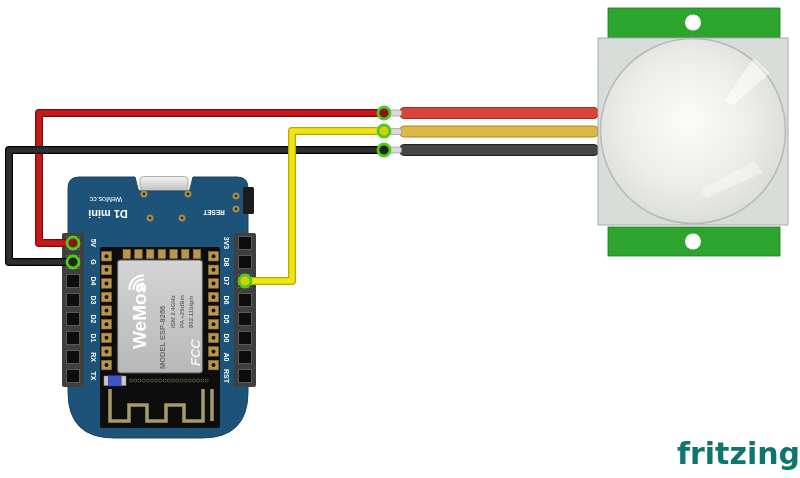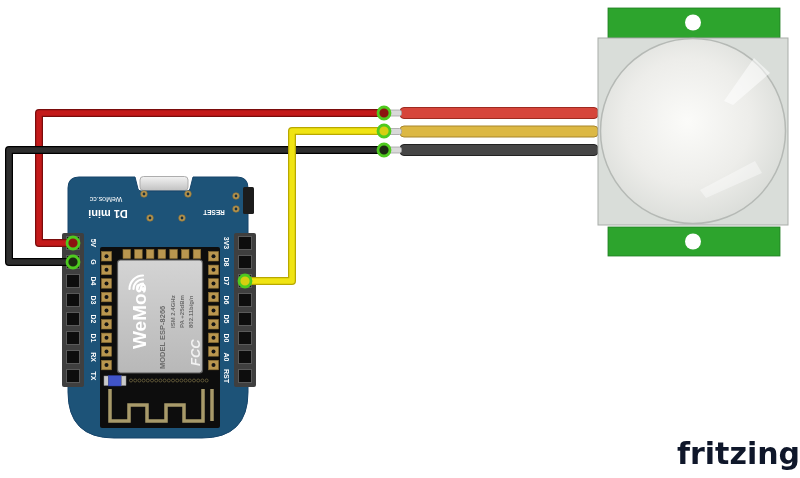--- a/index.html
+++ b/index.html
@@ -3,21 +3,21 @@
 <meta charset="utf-8">
 <style>
   html,body{margin:0;padding:0;background:#ffffff;}
   #canvas{position:relative;width:800px;height:478px;background:#ffffff;overflow:hidden;
           font-family:"Liberation Sans","DejaVu Sans",sans-serif;}
   svg text{font-family:"Liberation Sans","DejaVu Sans",sans-serif;}
   .pin-label{font-size:7px;font-weight:bold;fill:#ffffff;}
   .silk{fill:#ffffff;}
   .shield-gray{fill:#6b6b6b;font-weight:bold;}
   #watermark{position:absolute;left:660px;top:436px;width:140px;text-align:right;
-             font-size:30px;font-weight:bold;color:#0f172a;letter-spacing:0px;
+             font-size:30px;font-weight:bold;color:#0f766e;letter-spacing:0px;
              font-family:"DejaVu Sans","Liberation Sans",sans-serif;}
 </style>
 </head>
 <body>
 
 <div id="canvas">
 
 <svg width="800" height="478" viewBox="0 0 800 478">
   <defs>
     <linearGradient id="shieldGrad" x1="0" y1="0" x2="0" y2="1">

